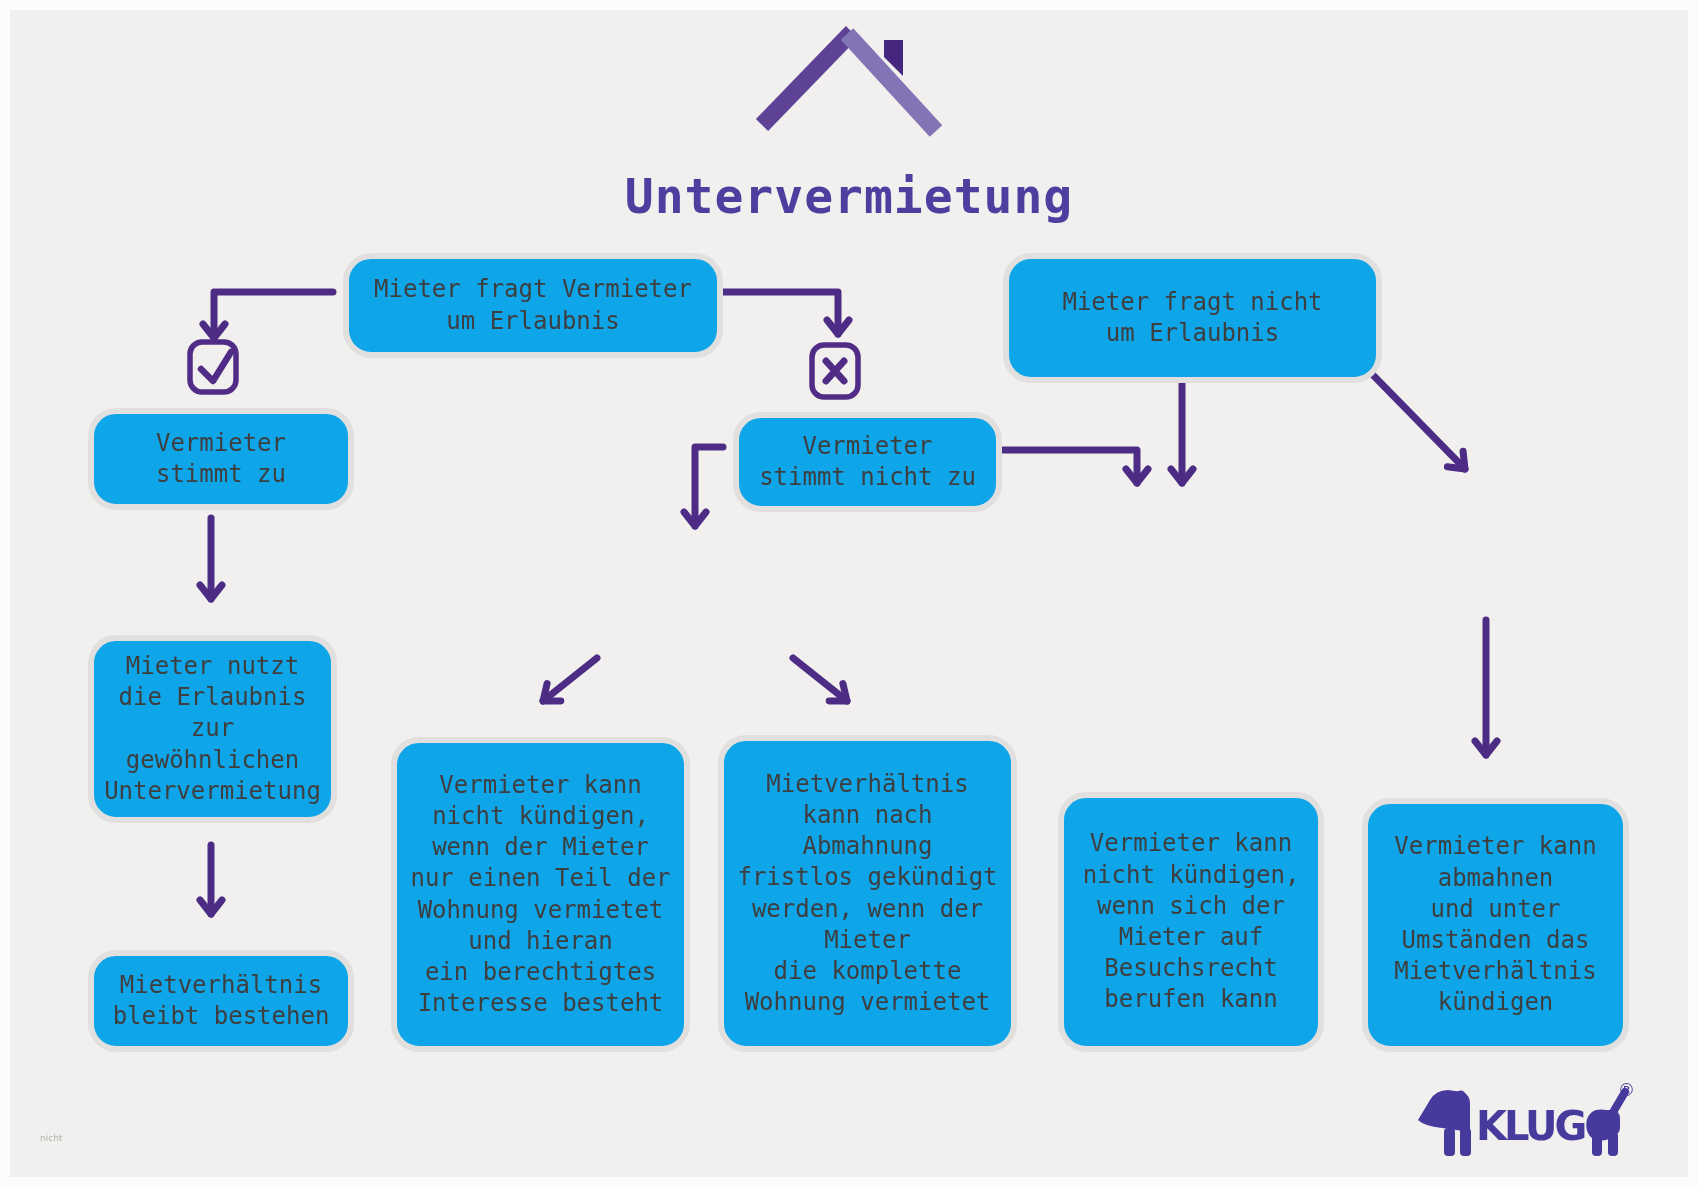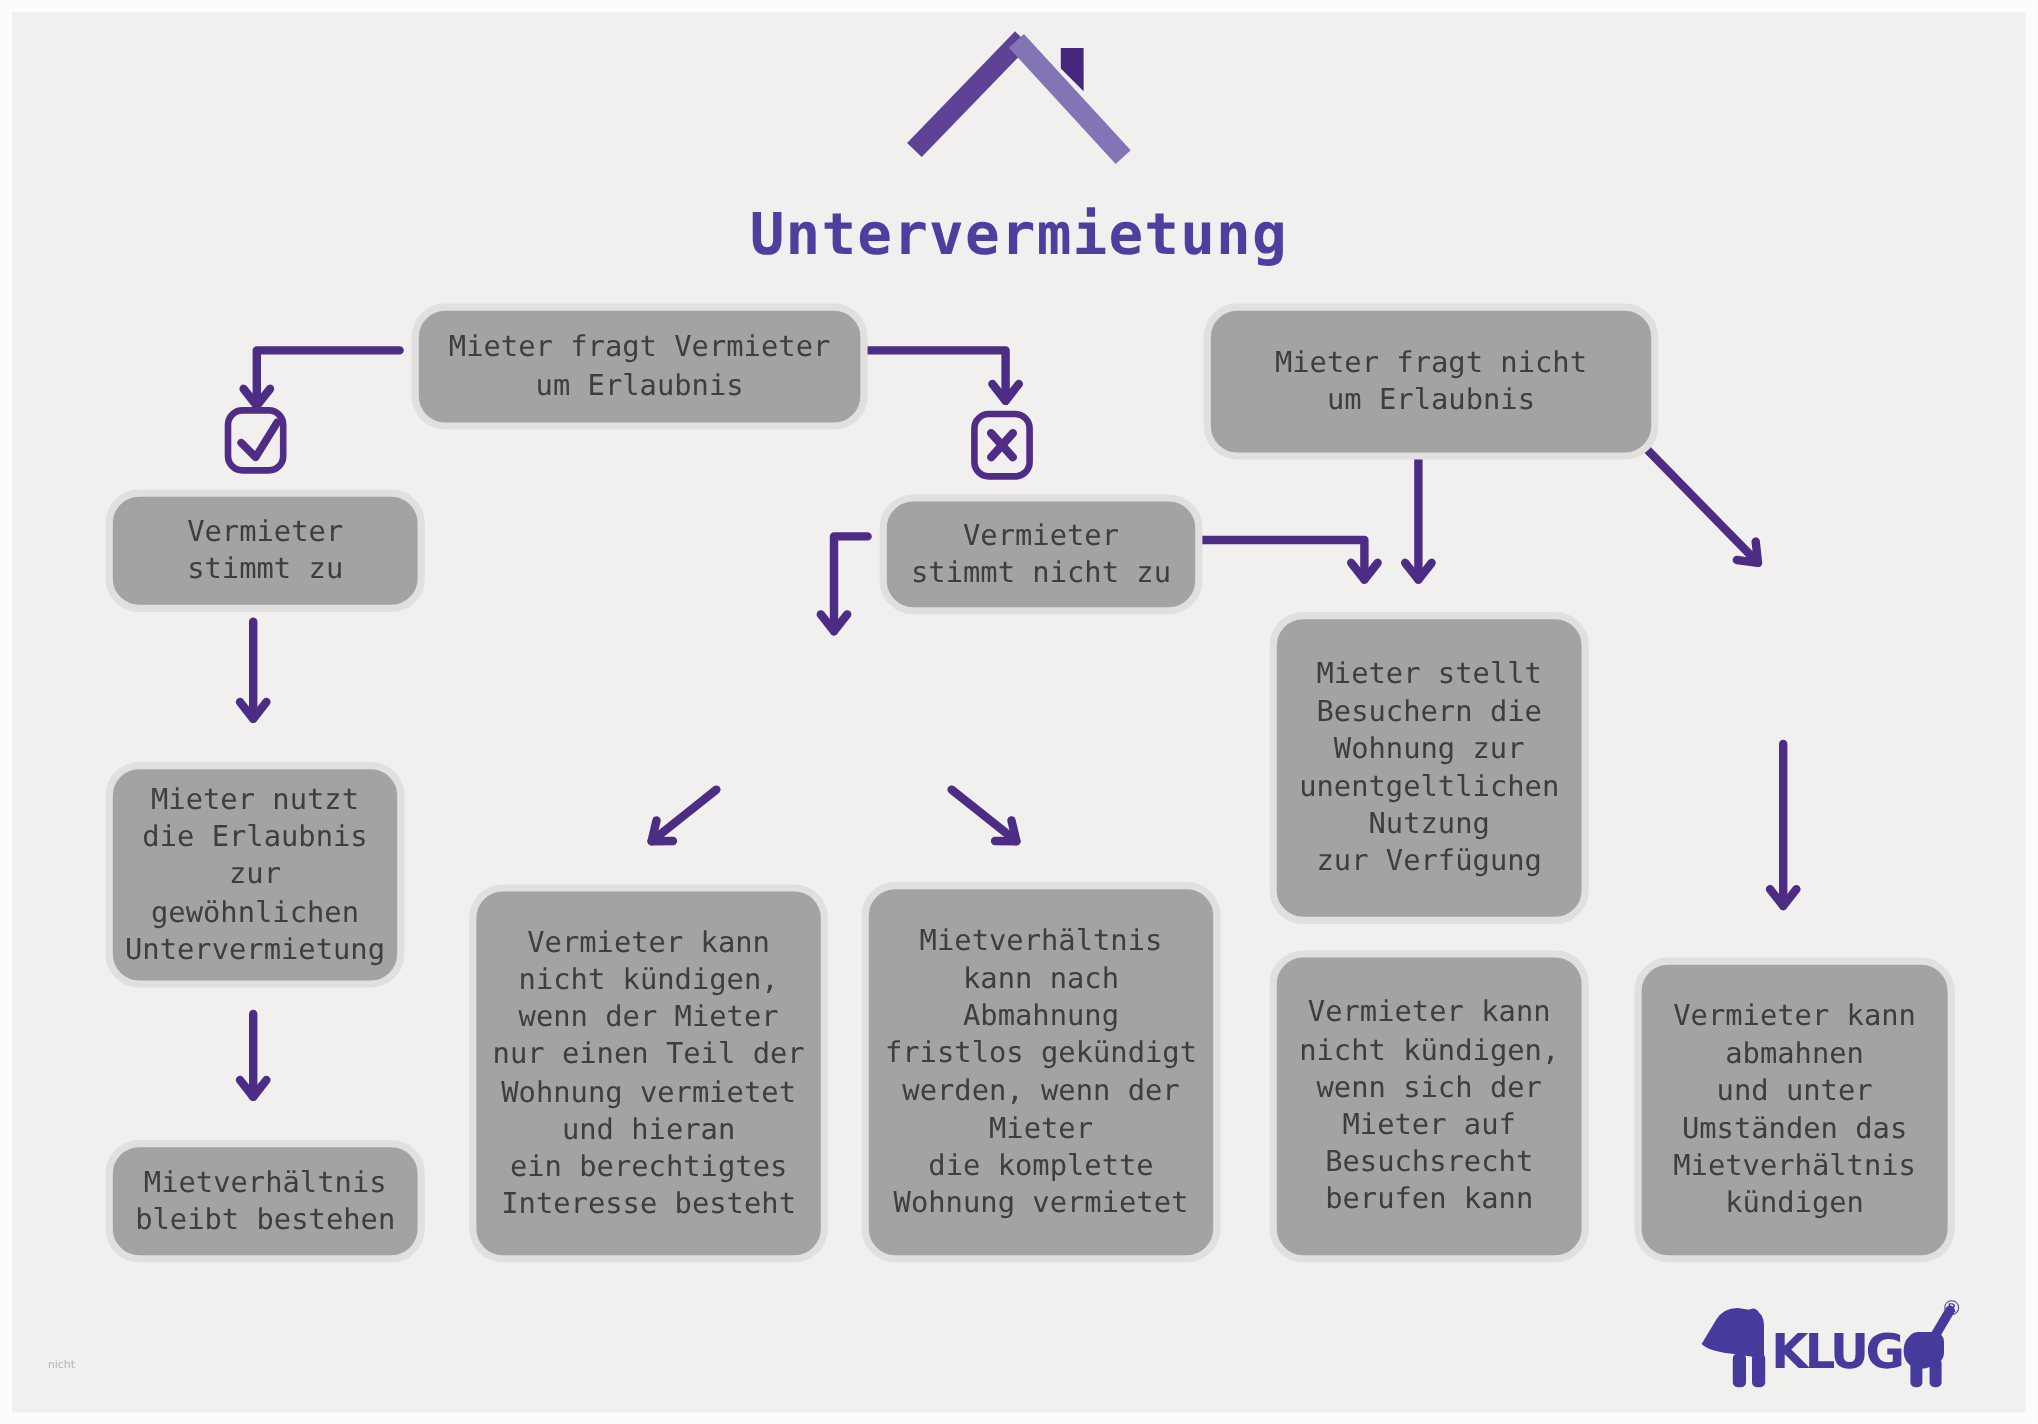--- a/index.html
+++ b/index.html
@@ -15,21 +15,21 @@
   #arrows{position:absolute;left:0;top:0;width:1678px;height:1167px;}
   .title{
     position:absolute;left:0;top:160px;width:100%;
     text-align:center;
     font:bold 48px/1.1 "DejaVu Sans Mono", monospace;
     color:#4d3f9f;
     letter-spacing:1px;
   }
   .node{
     position:absolute;
-    background:#a3a3a3;
+    background:#0ea5e9;
     border:6px solid #e2e0de;
     border-radius:28px;
     box-sizing:border-box;
     display:flex;align-items:center;justify-content:center;
     text-align:center;
     color:#3f3e3e;
     font:24px/1.3 "DejaVu Sans Mono", monospace;
   }
   .node span{white-space:pre-line;display:block;padding:6px 4px;}
   .watermark{
@@ -144,28 +144,20 @@
     <span>Mietverhältnis
 kann nach
 Abmahnung
 fristlos gekündigt
 werden, wenn der
 Mieter
 die komplette
 Wohnung vermietet</span>
   </div>
 
-  <div class="node" style="left:1048px;top:500px;width:266px;height:260px;">
-    <span>Mieter stellt
-Besuchern die
-Wohnung zur
-unentgeltlichen
-Nutzung
-zur Verfügung</span>
-  </div>
 
 
   <div class="node" style="left:1048px;top:782px;width:266px;height:260px;">
     <span>Vermieter kann
 nicht kündigen,
 wenn sich der
 Mieter auf
 Besuchsrecht
 berufen kann</span>
   </div>

